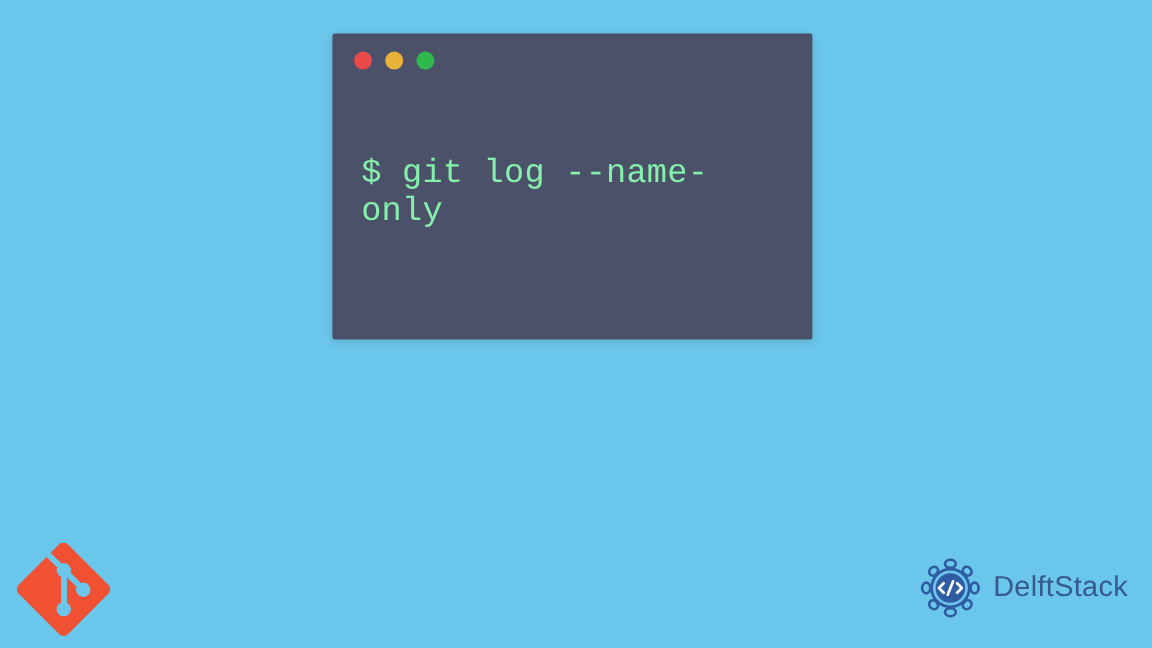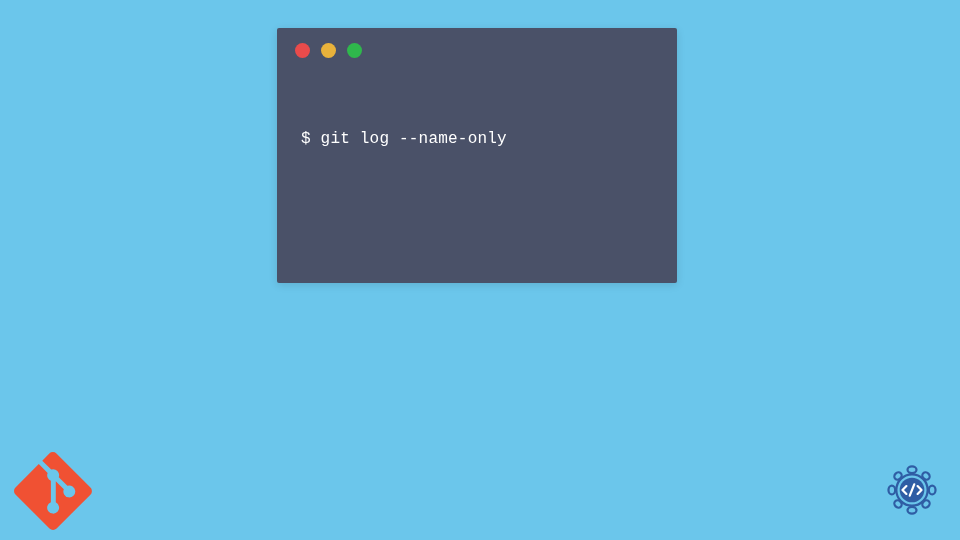--- a/index.html
+++ b/index.html
@@ -28,23 +28,23 @@
   .dot {
     width: 15px;
     height: 15px;
     border-radius: 50%;
   }
   .dot-red   { background: #e94b4b; }
   .dot-amber { background: #e9b23b; }
   .dot-green { background: #2fb84c; }
   .term-body {
     padding: 72px 24px 0 24px;
-    color: #ffffff;
+    color: #86efac;
     font-family: Menlo, Consolas, "Courier New", monospace;
-    font-size: 16px;
+    font-size: 28px;
     font-weight: 400;
     letter-spacing: 0.2px;
   }
 
   .git-logo {
     position: absolute;
     left: 14px;
     bottom: 10px;
     width: 78px;
     height: 78px;
@@ -105,13 +105,14 @@
         </g>
         <circle cx="50" cy="50" r="28"></circle>
       </g>
       <circle cx="50" cy="50" r="22" fill="#2f5da4"></circle>
 
       <path d="M40 43 L33 50 L40 57" fill="none" stroke="#fff" stroke-width="4" stroke-linecap="round" stroke-linejoin="round"></path>
       <path d="M60 43 L67 50 L60 57" fill="none" stroke="#fff" stroke-width="4" stroke-linecap="round" stroke-linejoin="round"></path>
       <line x1="54" y1="40" x2="46" y2="60" stroke="#fff" stroke-width="4" stroke-linecap="round"></line>
     </svg>
   </span>
+  <span class="brand-text">DelftStack</span>
 </div>
 
 </body></html>

